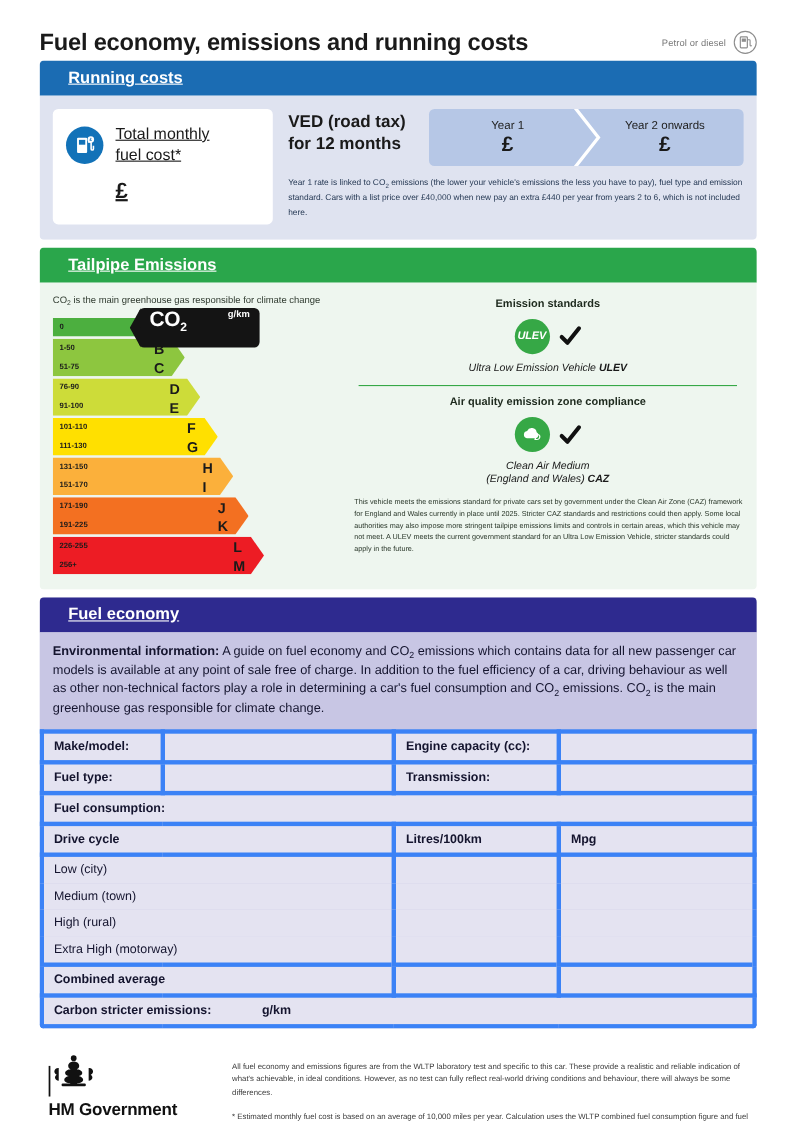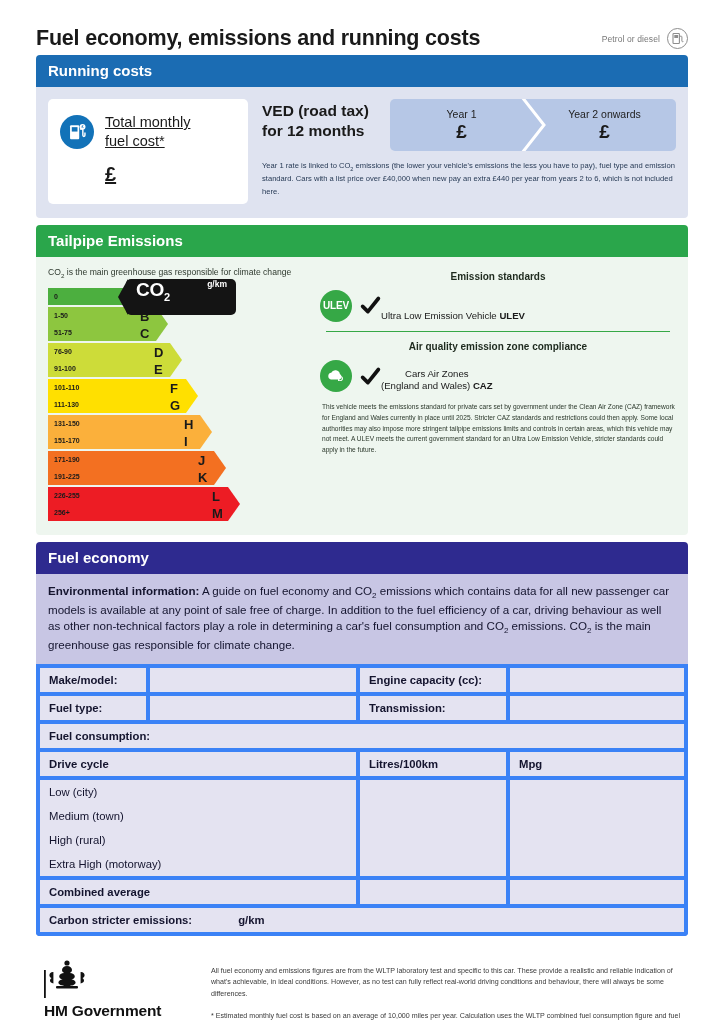--- a/index.html
+++ b/index.html
@@ -22,21 +22,22 @@
   .fuel-badge-label { font-size: 8.5px; color: #777; letter-spacing: .1px; }
   .badge-circle {
     width: 21px; height: 21px; border-radius: 50%;
     border: 1.3px solid #8d8d8d; display: flex; align-items: center; justify-content: center;
   }
 
   
   .panel { border-radius: 4px; overflow: hidden; margin-bottom: 7px; }
   .panel-head {
     font-size: 15px; font-weight: bold; color: #fff;
-    padding: 7px 12px 8px;
+    padding: 7px 26px 8px;
+    text-decoration: underline;
   }
   .panel-body { padding: 10px 12px 12px; }
 
   
   .rc-panel .panel-head { background: #1b6cb3; }
   .rc-panel .panel-body { background: #dfe3f0; display: flex; gap: 14px; padding: 12px 12px 14px; }
   .cost-card {
     background: #fff; border-radius: 5px; width: 200px; flex: 0 0 200px;
     padding: 14px 12px 16px; display: flex; gap: 11px; align-items: flex-start;
   }
@@ -86,21 +87,21 @@
   }
   .co2-tag .co2-text { font-size: 19px; font-weight: bold; letter-spacing: -.3px; }
   .co2-tag .co2-text sub { font-size: 11px; }
   .co2-tag .co2-unit { font-size: 8.5px; margin-left: auto; font-weight: bold; }
   .co2-notch { position: absolute; left: -8px; top: 0; }
 
   
   .te-right { flex: 1; padding-left: 4px; }
   .es-title { font-size: 10px; font-weight: bold; text-align: center; color: #1e2a1e; margin: 4px 0 8px; }
   .es-row { display: flex; }
-  .es-item { flex: 1; display: flex; align-items: flex-end; }
+  .es-item { flex: 1; display: flex; flex-direction: column; align-items: center; font-style: italic; }
   .es-icons { display: flex; align-items: center; gap: 8px; }
   .badge-green {
     width: 32px; height: 32px; border-radius: 50%; background: #36a846;
     display: flex; align-items: center; justify-content: center;
     color: #fff; font-size: 10px; font-weight: bold; letter-spacing: -.2px;
   }
   .check { width: 21px; height: 21px; }
   .es-caption { font-size: 9.6px; margin-top: 7px; text-align: center; line-height: 1.25; color: #1a1a1a; }
   .es-caption b { font-weight: bold; }
   .green-rule { height: 1.6px; background: #36a846; margin: 9px 6px 0; }
@@ -305,21 +306,21 @@
                 <svg width="26" height="26" viewBox="0 0 26 26" aria-hidden="true">
                   <path d="M8 16.5 a3.4 3.4 0 0 1 0.2 -6.7 a4.6 4.6 0 0 1 8.7 1.2 a3 3 0 0 1 -0.6 5.5 z" fill="#fff"></path>
                   <text x="17.4" y="18.4" font-family="Liberation Sans, sans-serif" font-size="8" font-weight="bold" fill="#fff" text-anchor="middle">D</text>
                 </svg>
               </span>
               <svg class="check" viewBox="0 0 24 24">
                   <path d="M3 13 L9 19 L21 4" fill="none" stroke="#111" stroke-width="4.2" stroke-linecap="round" stroke-linejoin="round"></path>
                 </svg>
             </div>
             <div class="es-caption">
-              <div>Cars Air Zones</div>
+              <div>Clean Air Medium</div>
               <div><span>(England and Wales) </span><b>CAZ</b></div>
             </div>
           </div>
         </div>
 
         <div class="te-note">This vehicle meets the emissions standard for private cars set by government under the Clean Air Zone (CAZ) framework for England and Wales currently in place until 2025. Stricter CAZ standards and restrictions could then apply. Some local authorities may also impose more stringent tailpipe emissions limits and controls in certain areas, which this vehicle may not meet. A ULEV meets the current government standard for an Ultra Low Emission Vehicle, stricter standards could apply in the future.</div>
       </div>
 
     </div>
   </div>

